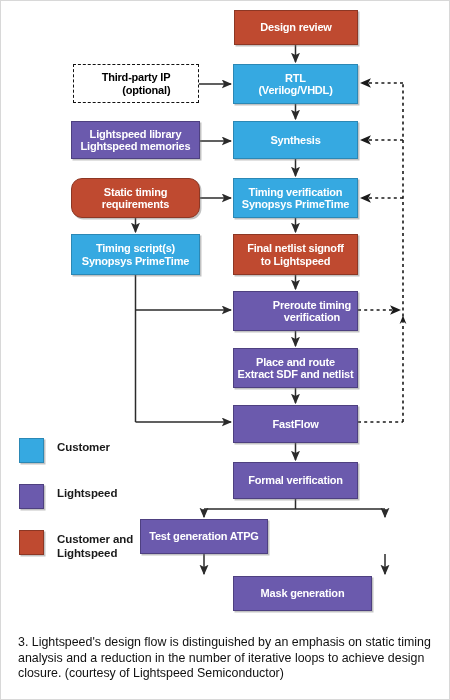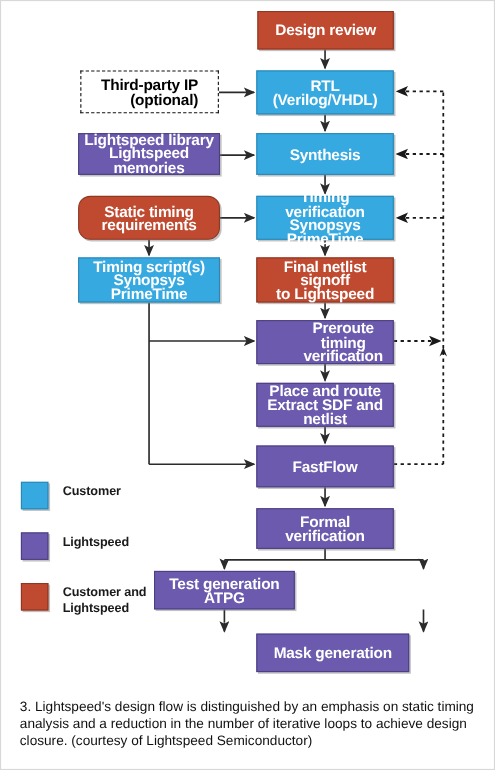--- a/index.html
+++ b/index.html
@@ -20,21 +20,21 @@
     position:absolute;left:0;top:0;width:450px;height:625px;
   }
   
   .box{
     position:absolute;
     box-sizing:border-box;
     display:flex;align-items:center;justify-content:center;
     text-align:center;
     color:#ffffff;
     font-weight:bold;
-    font-size:14px;
+    font-size:11px;
     line-height:12.5px;
     letter-spacing:-0.2px;
     border:1px solid #6d6d6d;
     box-shadow:1.5px 1.5px 0 rgba(120,120,120,0.45);
     z-index:5;
     padding:0 3px;
   }
   .blue{background:#36a9e1;border-color:#2b88b5;}
   .purple{background:#6b5aad;border-color:#4e4080;}
   .red{background:#bf4a30;border-color:#93asd;border-color:#8d3724;}
@@ -154,21 +154,21 @@
       </div>
     </div>
 
     <div class="box blue" style="left:232px;top:63px;width:125px;height:40px;">
       <div>
         <span>RTL</span>
         <span>(Verilog/VHDL)</span>
       </div>
     </div>
 
-    <div class="box purple" style="left:70px;top:120px;width:129px;height:38px;align-items:flex-end;">
+    <div class="box purple" style="left:70px;top:120px;width:129px;height:38px;">
       <div>
         <span>Lightspeed library</span>
         <span>Lightspeed memories</span>
       </div>
     </div>
 
     <div class="box blue" style="left:232px;top:120px;width:125px;height:38px;">
       <div>
           <span>Synthesis</span>
         </div>

